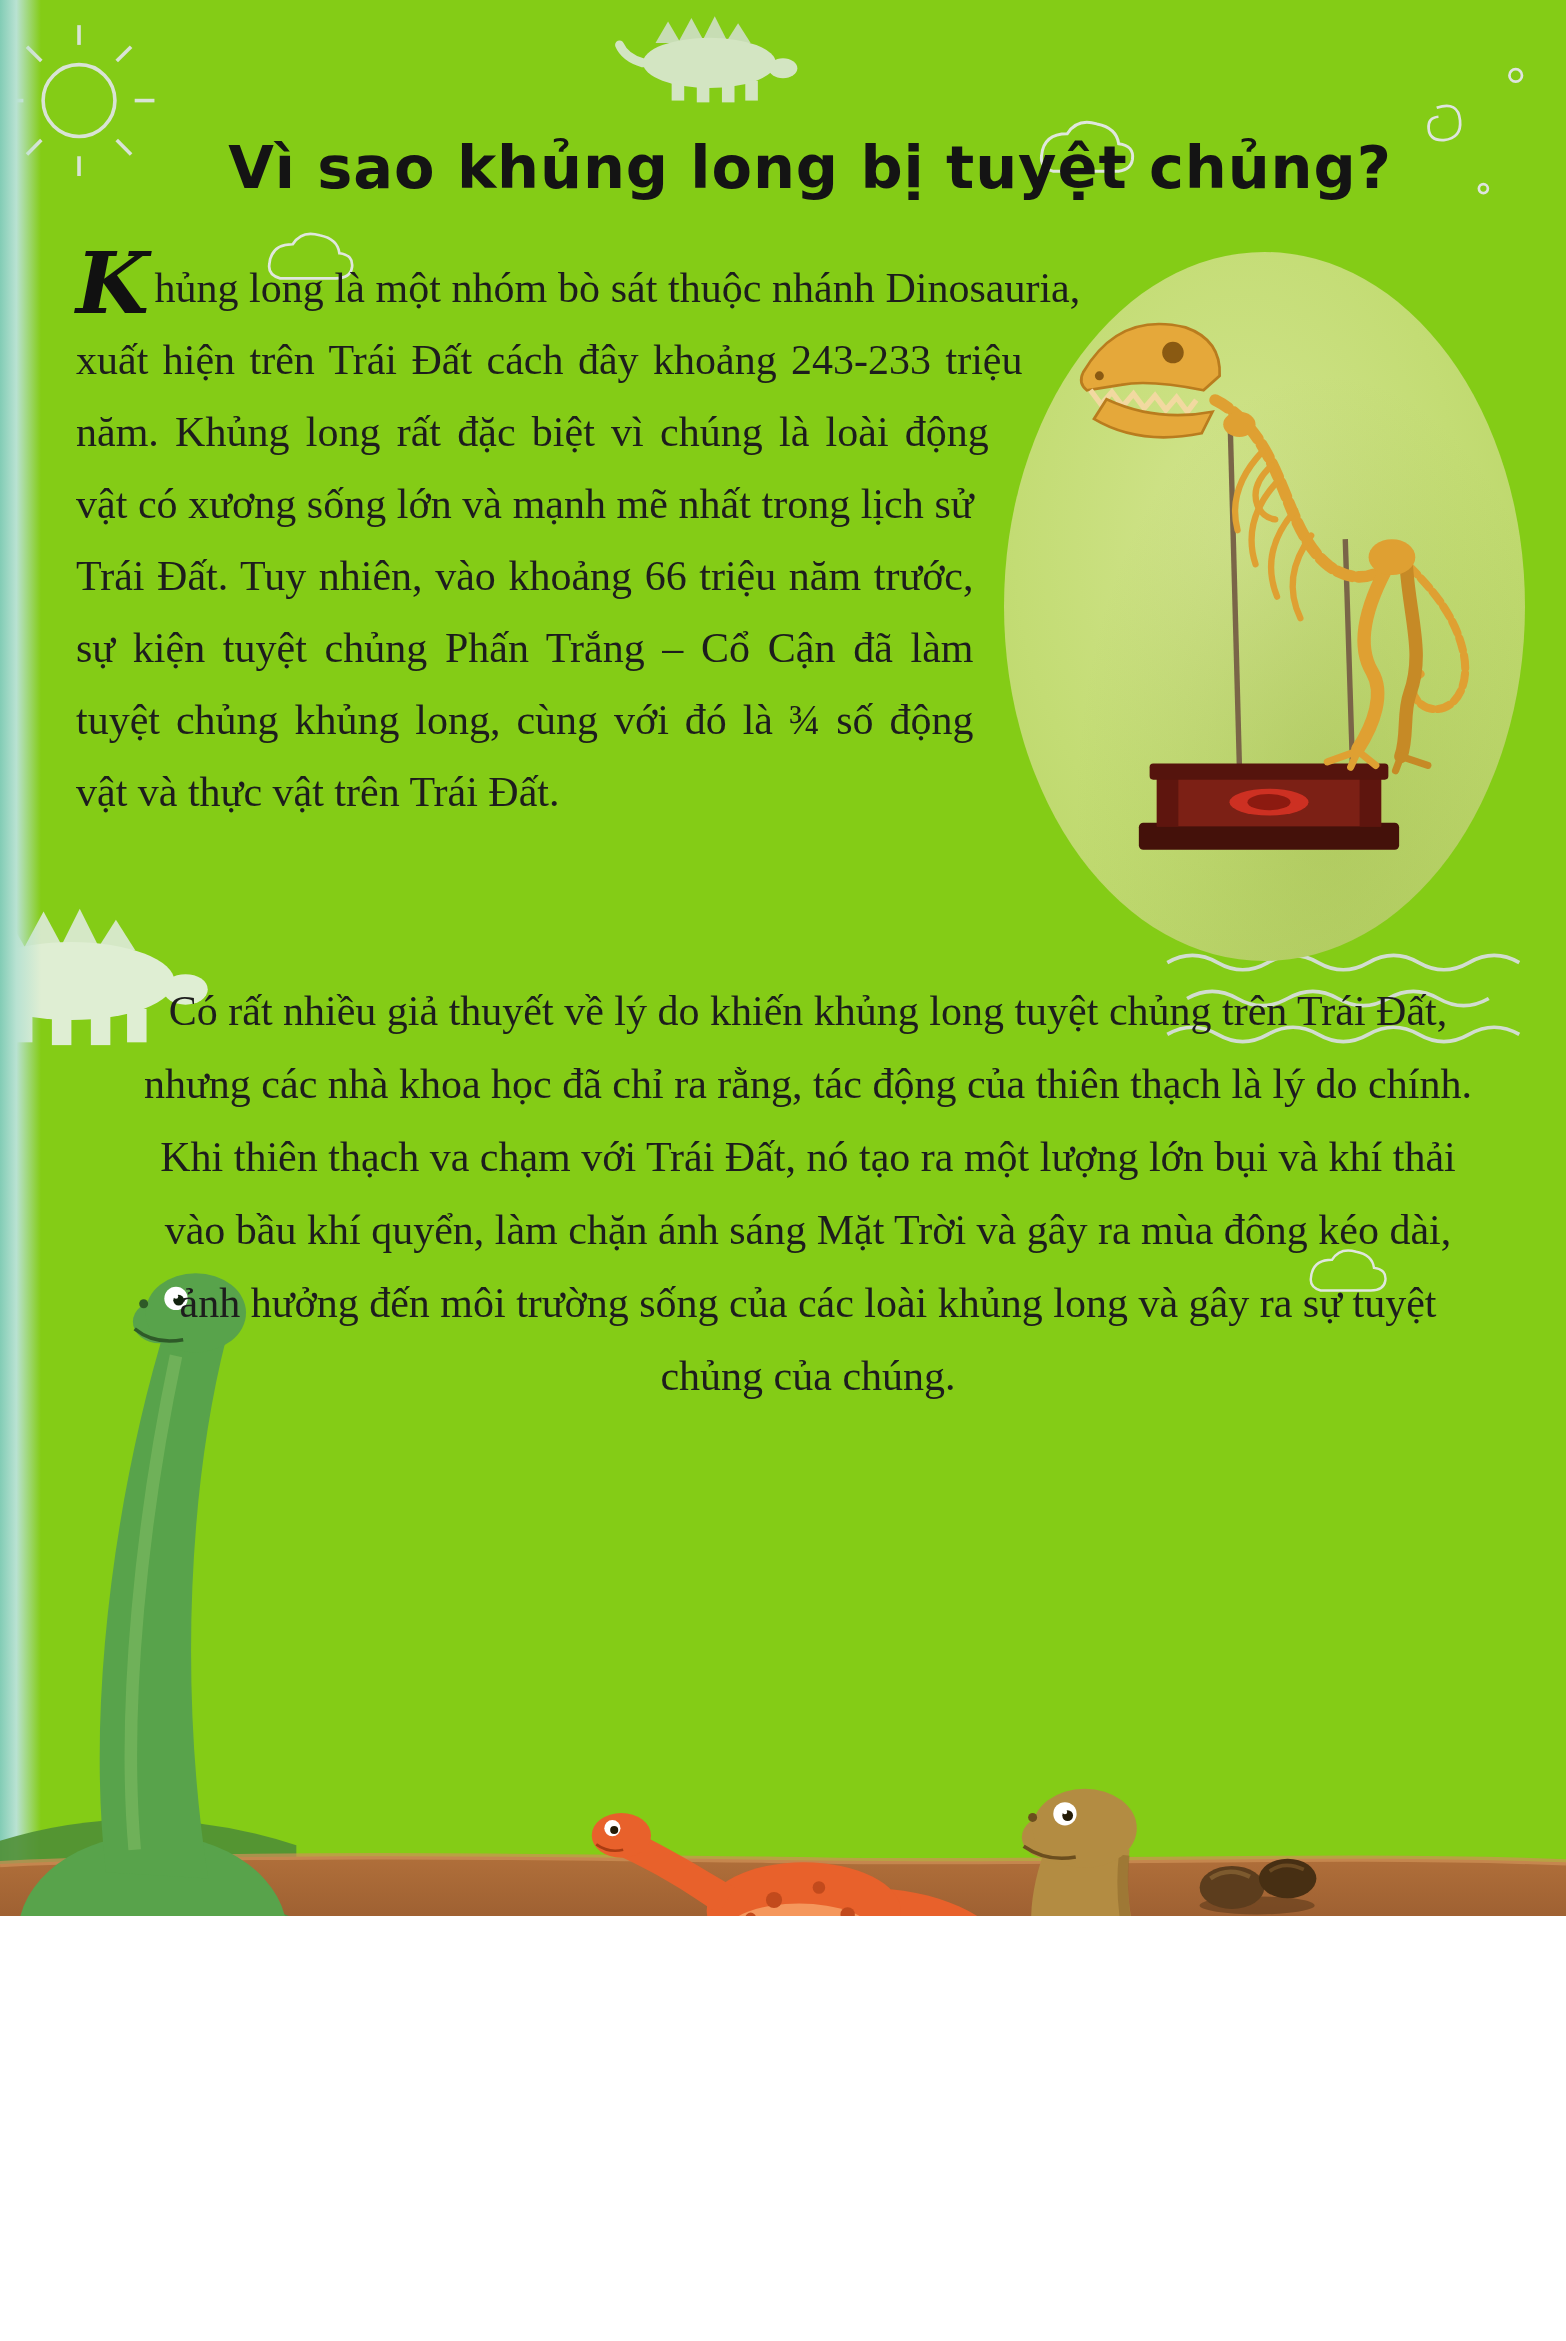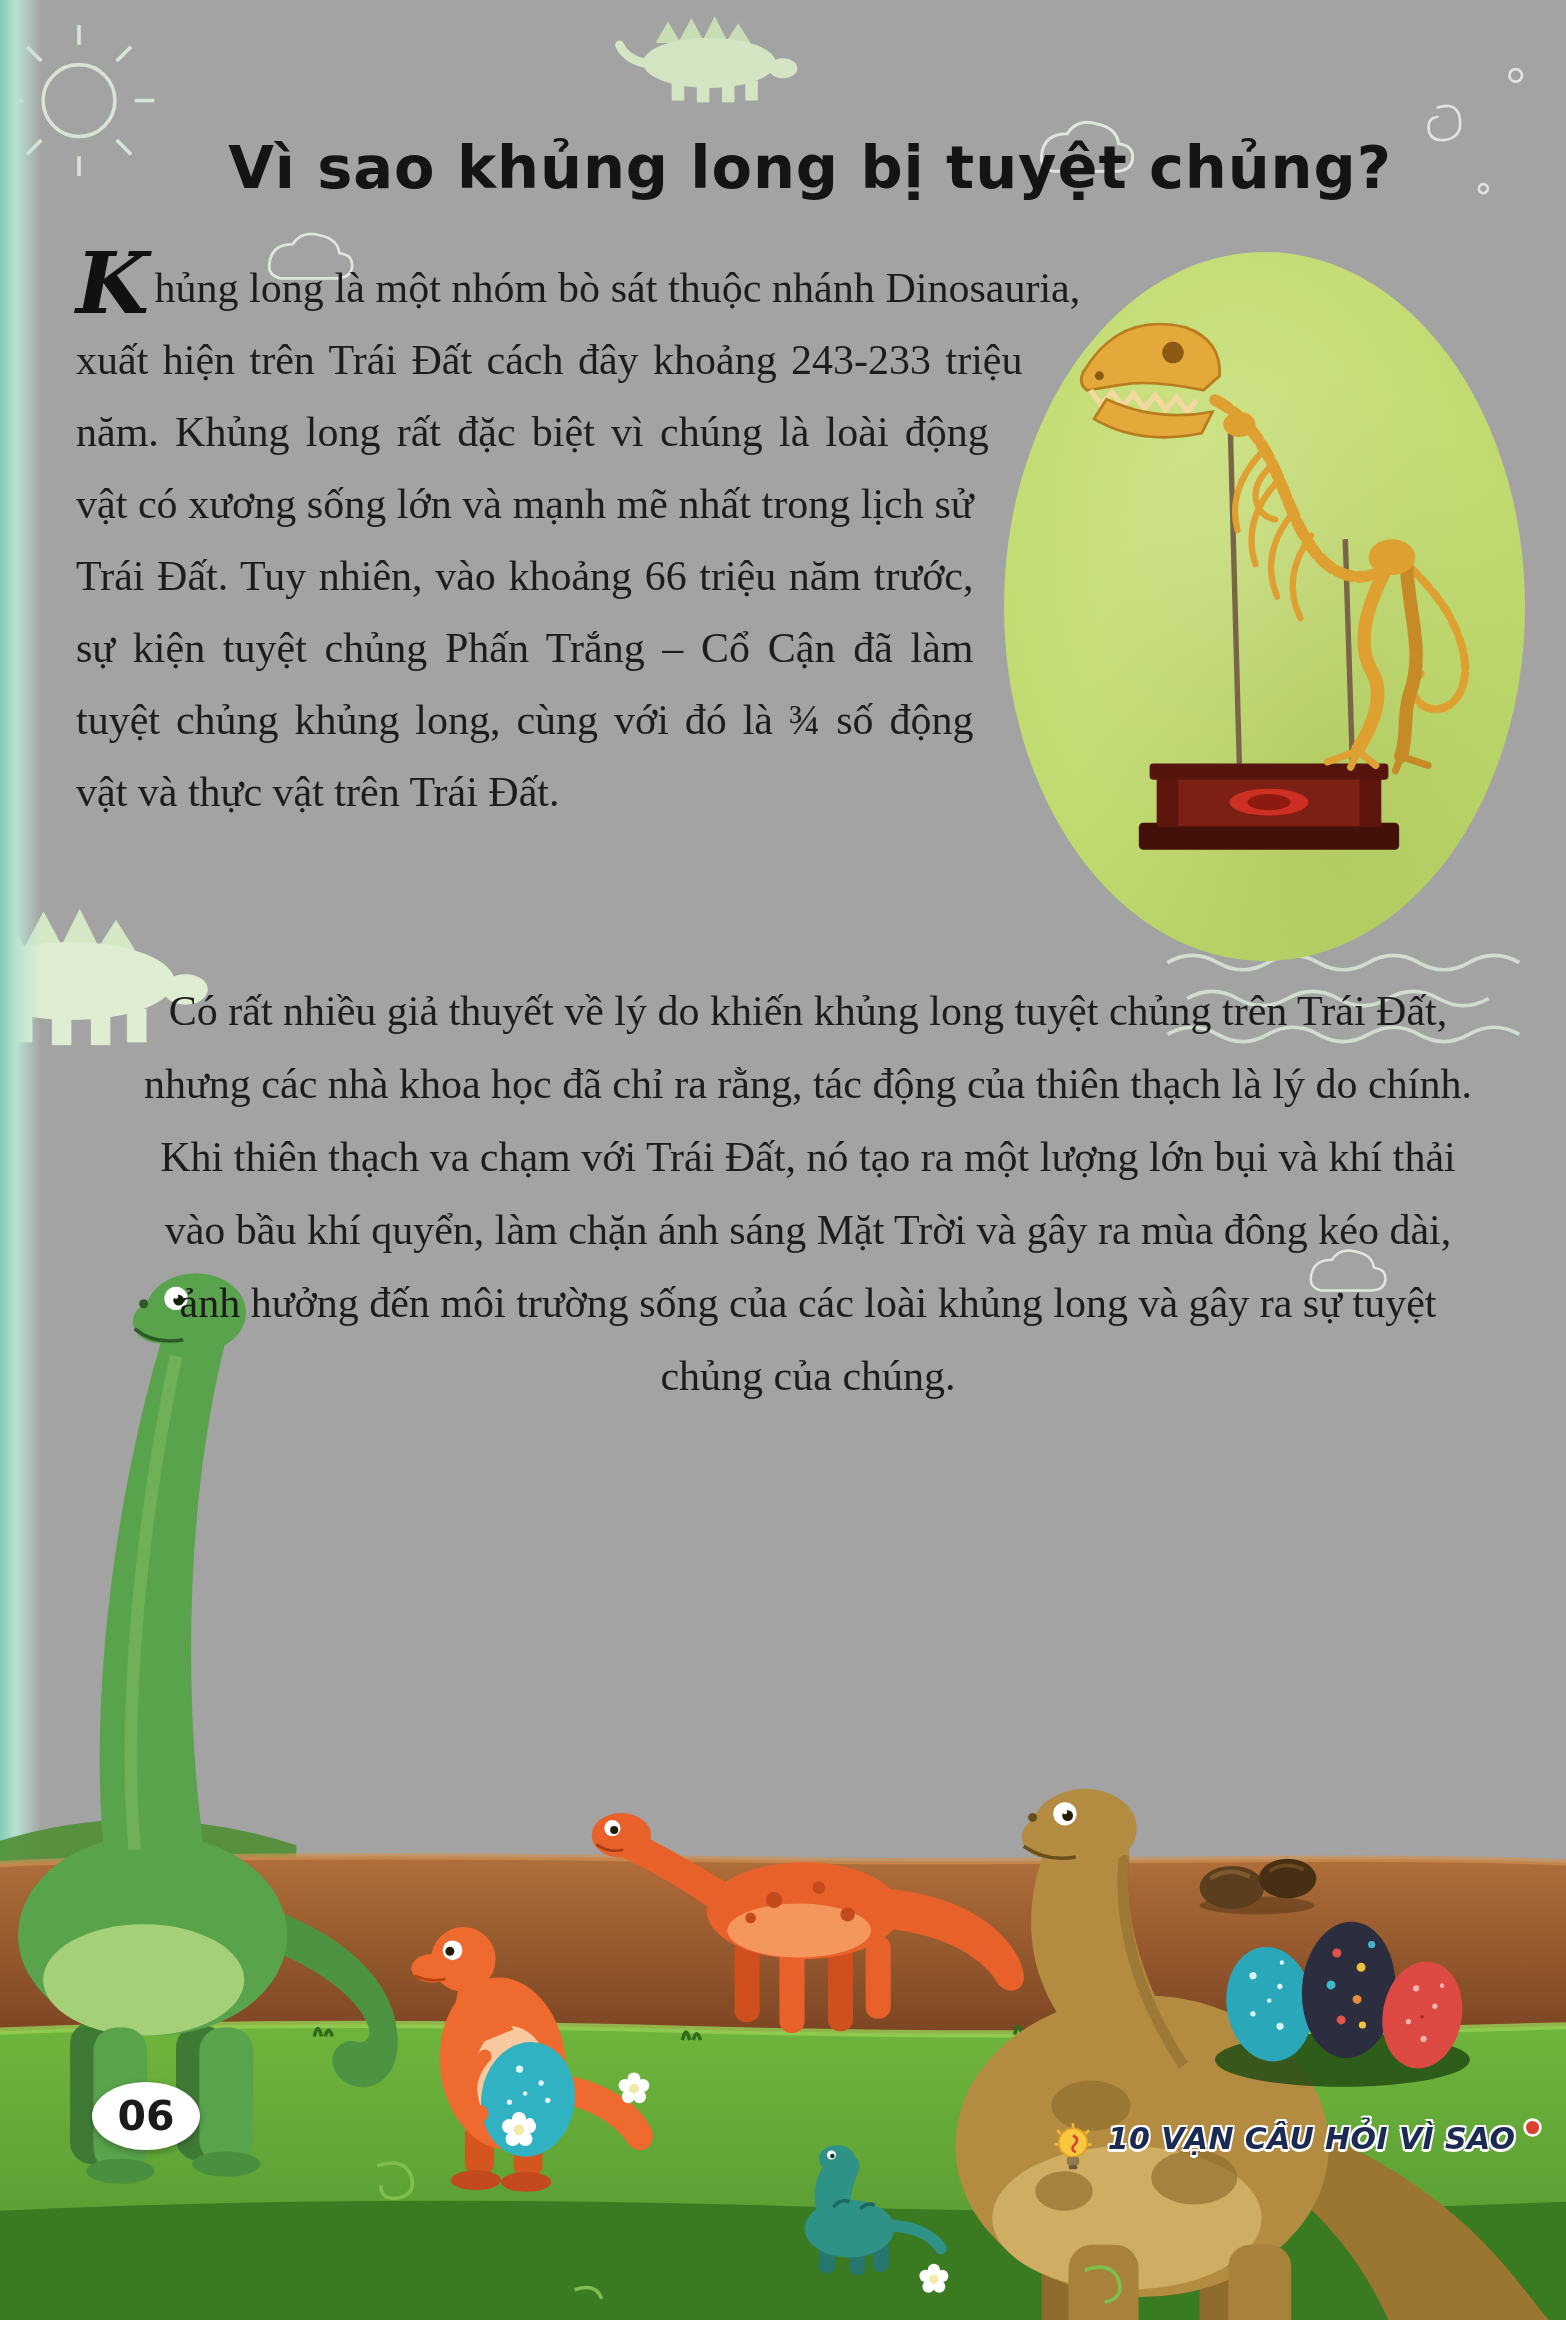--- a/index.html
+++ b/index.html
@@ -1,19 +1,19 @@
 <!DOCTYPE html>
 <html style="font-size:14.4px"><head>
 <meta charset="utf-8">
 <style>
   * { margin:0; padding:0; box-sizing:border-box; }
   html,body { width:1566px; background:#ffffff; }
   .page {
-    position:relative; width:1566px; height:2320px; overflow:hidden;
-    background:#a3a3a3; font-family:"Liberation Serif", serif;
+    position:relative; width:1566px; height:1916px; overflow:hidden;
+    background:#84cc16; font-family:"Liberation Serif", serif;
   }
   .binding {
     position:absolute; left:0; top:0; bottom:0; width:41px; z-index:1;
     background:linear-gradient(90deg,#82ccb5 0%,#b9e2d2 40%,rgba(251,252,247,0) 100%);
   }
   .doodles { position:absolute; inset:0; z-index:0; }
   .scene { position:absolute; left:0; top:1221px; width:1566px; height:1121px; z-index:2; }
   .title {
     position:relative; z-index:3; margin:133px 54px 0 108px; text-align:center;
     font-family:"DejaVu Sans", sans-serif; font-weight:bold; font-size:59px;

